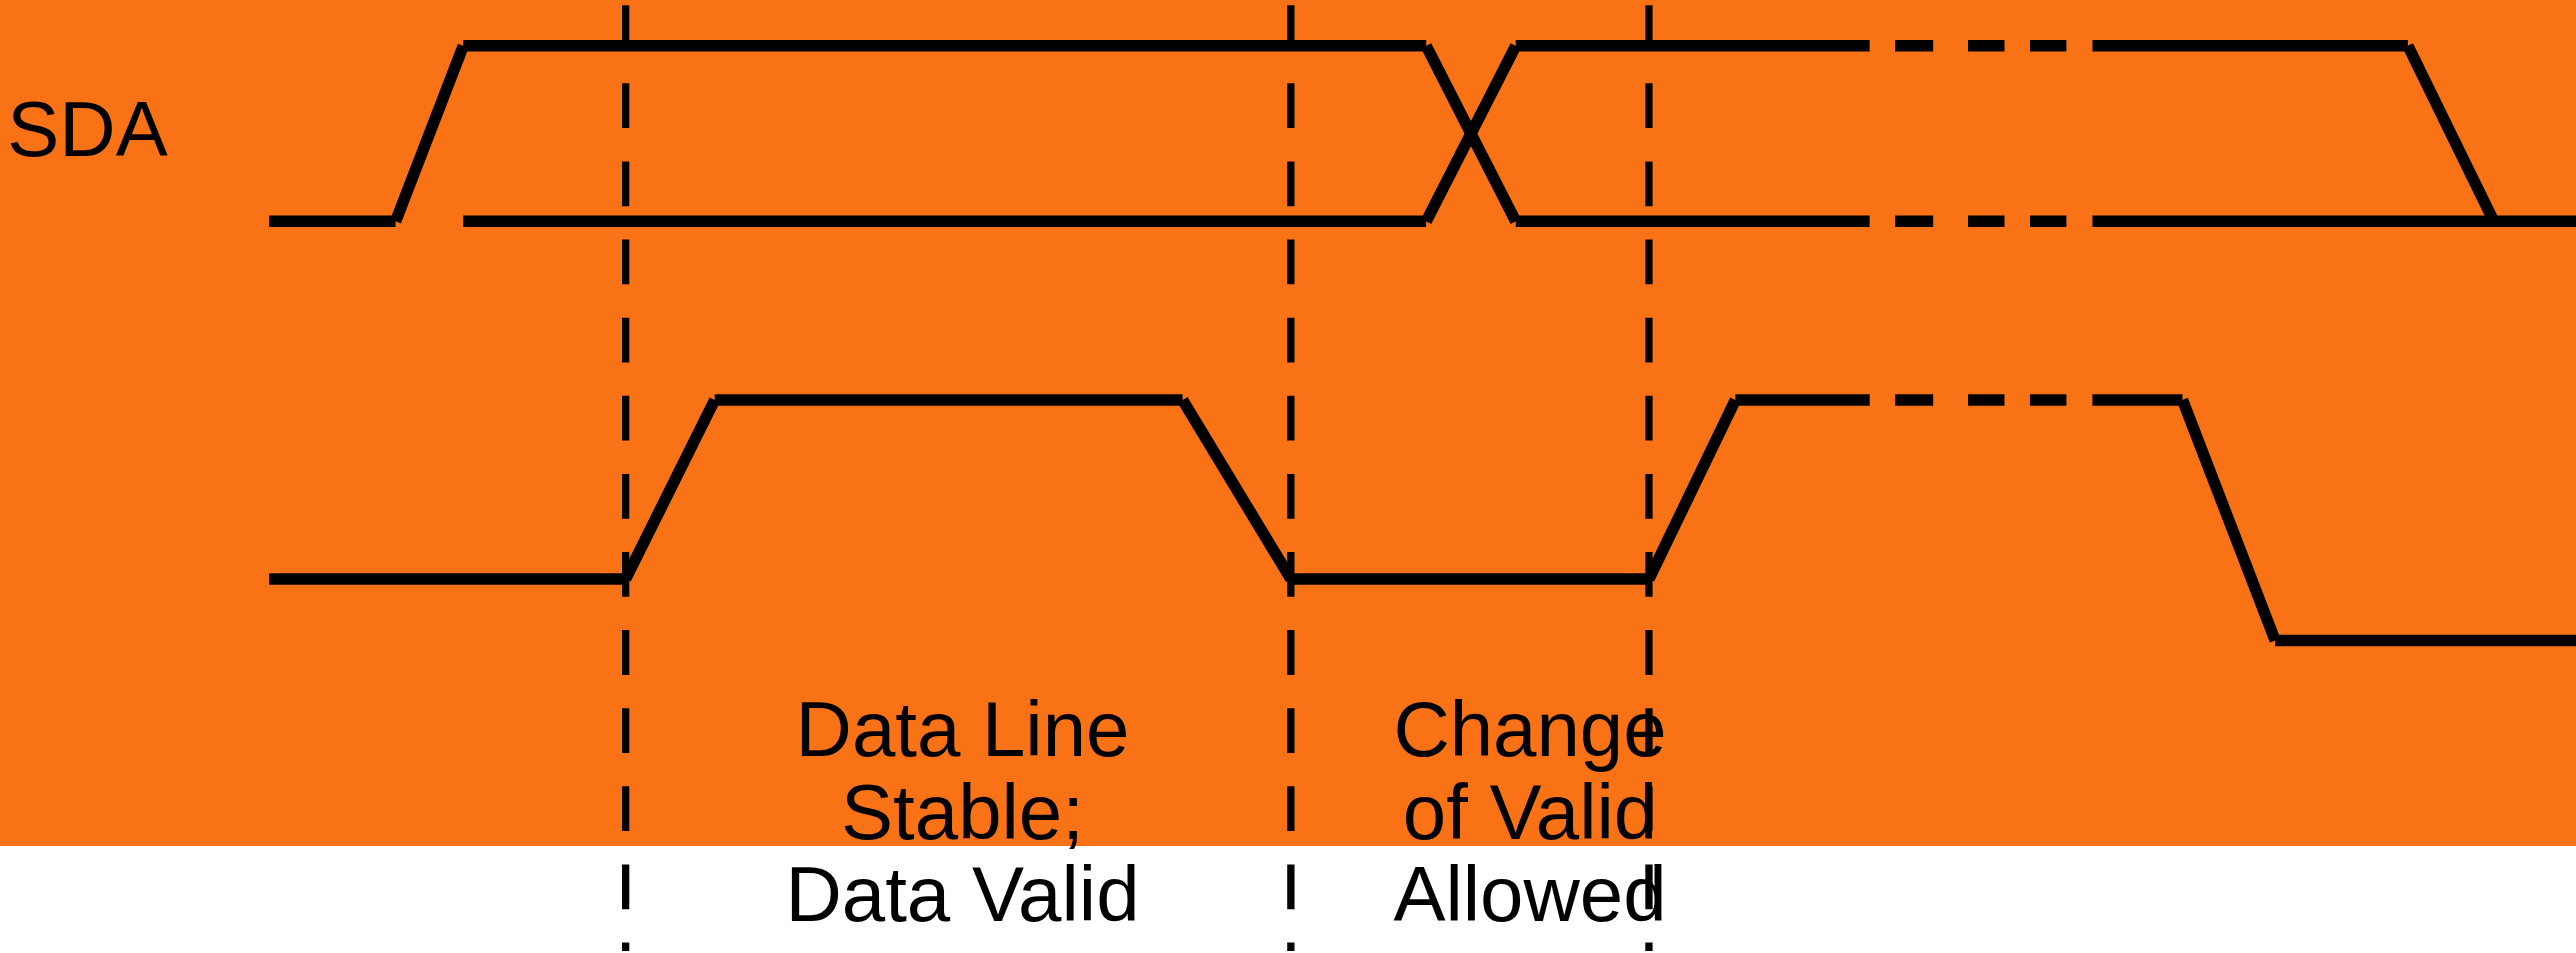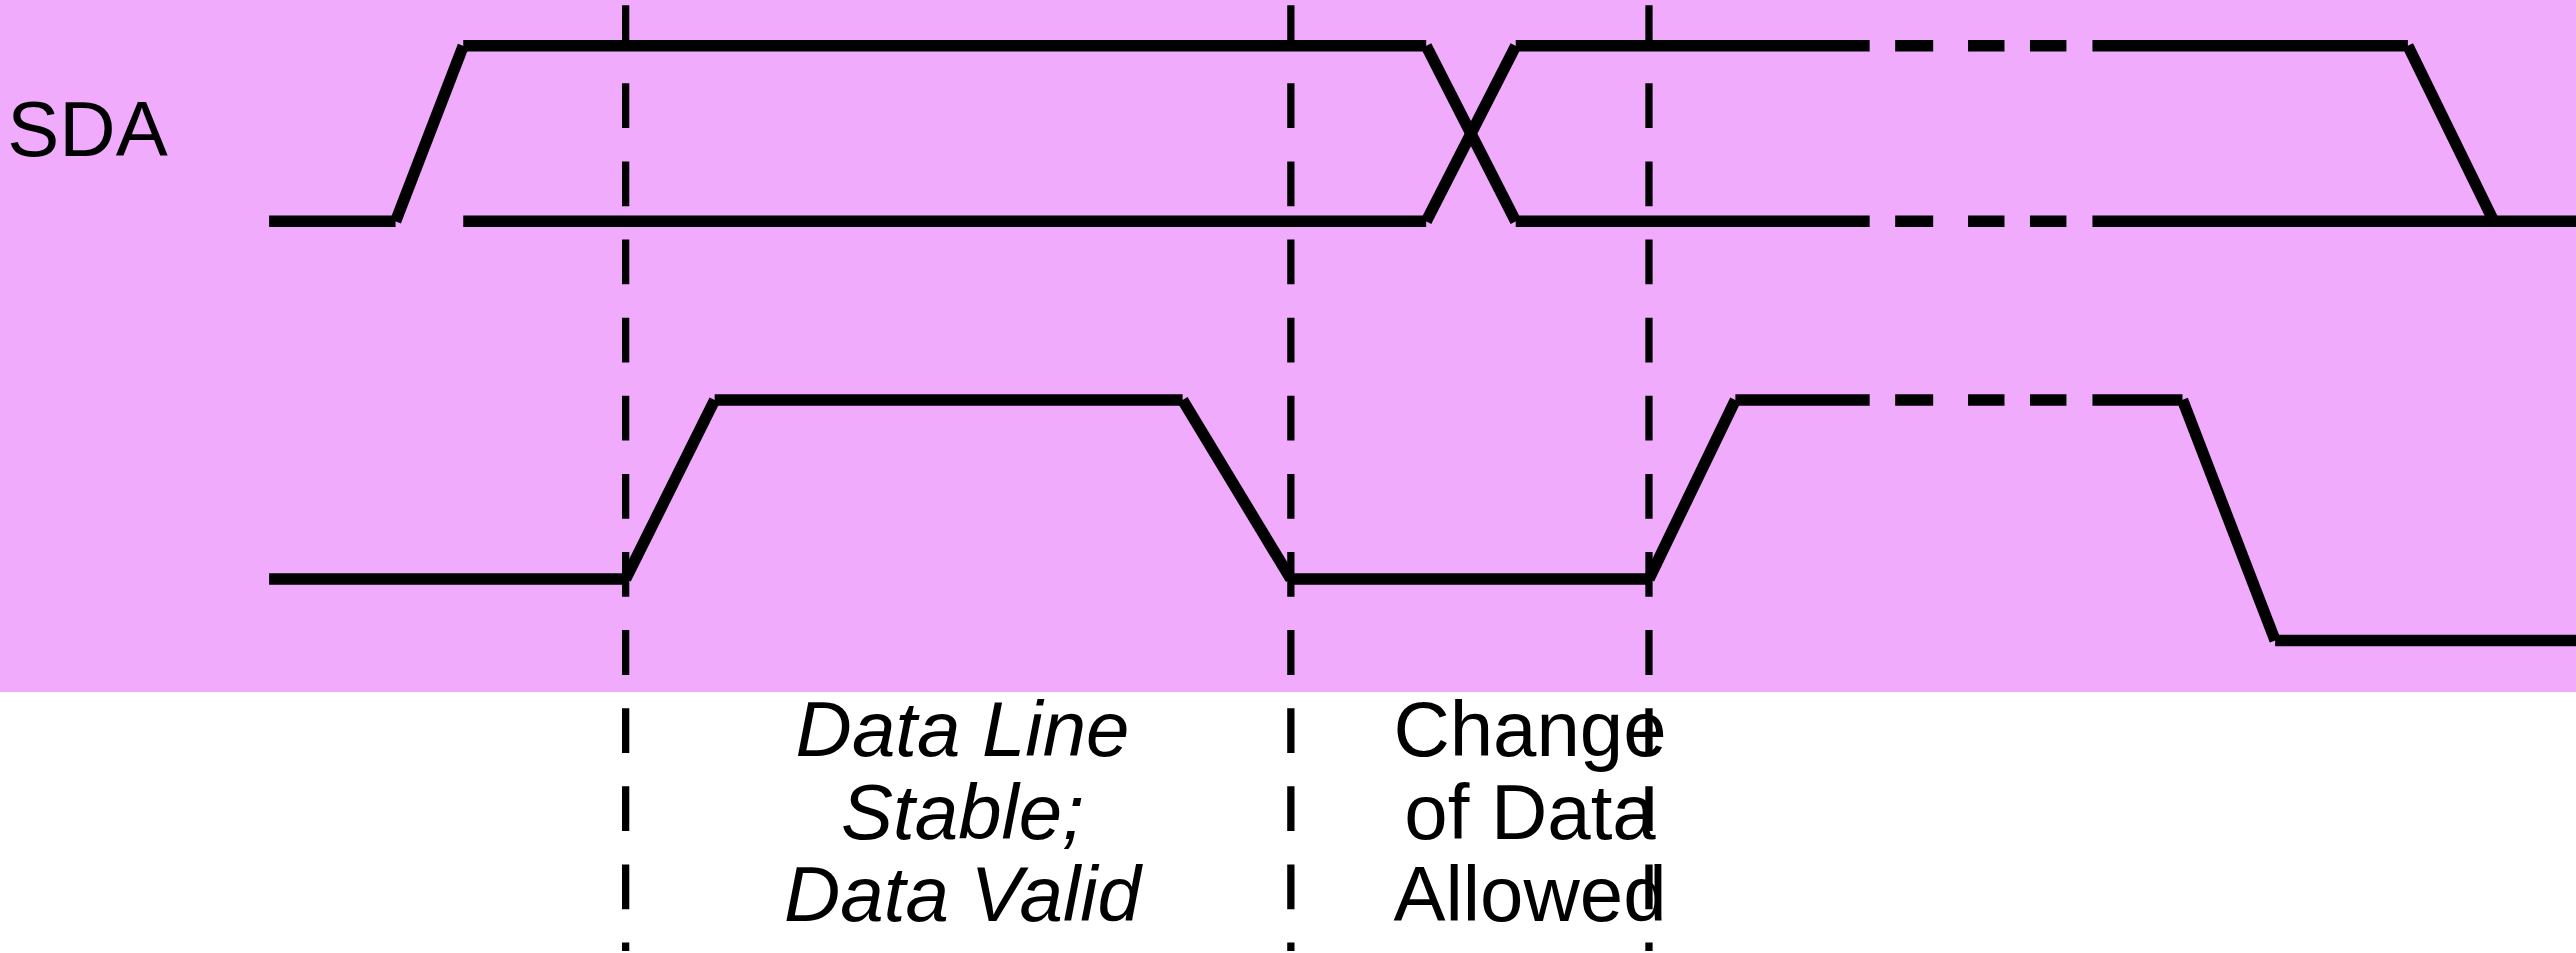--- a/index.html
+++ b/index.html
@@ -1,28 +1,28 @@
 <!DOCTYPE html>
 <html style="font-size:8.3px"><head>
 <meta charset="utf-8">
 <style>
   html,body{margin:0;padding:0;background:#ffffff;}
   body{width:2576px;height:954px;overflow:hidden;
        font-family:"Liberation Sans",sans-serif;color:#000;}
-  #stage{position:relative;width:2576px;height:692px;background:#f0abfc;}
+  #stage{position:relative;width:2576px;height:846px;background:#f97316;}
   svg.wave{position:absolute;left:0;top:0;width:2576px;height:954px;}
   .signal-label{position:absolute;font-size:78px;line-height:1;
                 font-family:"Liberation Sans",sans-serif;color:#000;
                 white-space:nowrap;letter-spacing:0px;}
   #sda-label{left:7.3px;top:90px;}
   #scl-label{left:7.3px;top:449px;}
   .annot{position:absolute;font-size:78px;line-height:1.06;
          font-family:"Liberation Sans",sans-serif;color:#000;
          text-align:center;white-space:pre-line;}
-  #annot-stable{left:718px;top:688px;width:489px;font-style:italic;}
+  #annot-stable{left:718px;top:688px;width:489px;}
   #annot-change{left:1322px;top:688px;width:416px;}
 </style>
 </head>
 <body>
 
 <div id="stage">
 
   <span class="signal-label" id="sda-label">SDA</span>
 
 
@@ -84,17 +84,17 @@
       <line x1="2480" y1="10" x2="2480" y2="1826"></line>
       <line x1="3168" y1="10" x2="3168" y2="1826"></line>
     </g>
   </svg>
 
   <div class="annot" id="annot-stable">Data Line
 Stable;
 Data Valid</div>
 
   <div class="annot" id="annot-change">Change
-of Data
+of Valid
 Allowed</div>
 
 </div>
 
 
 </body></html>

